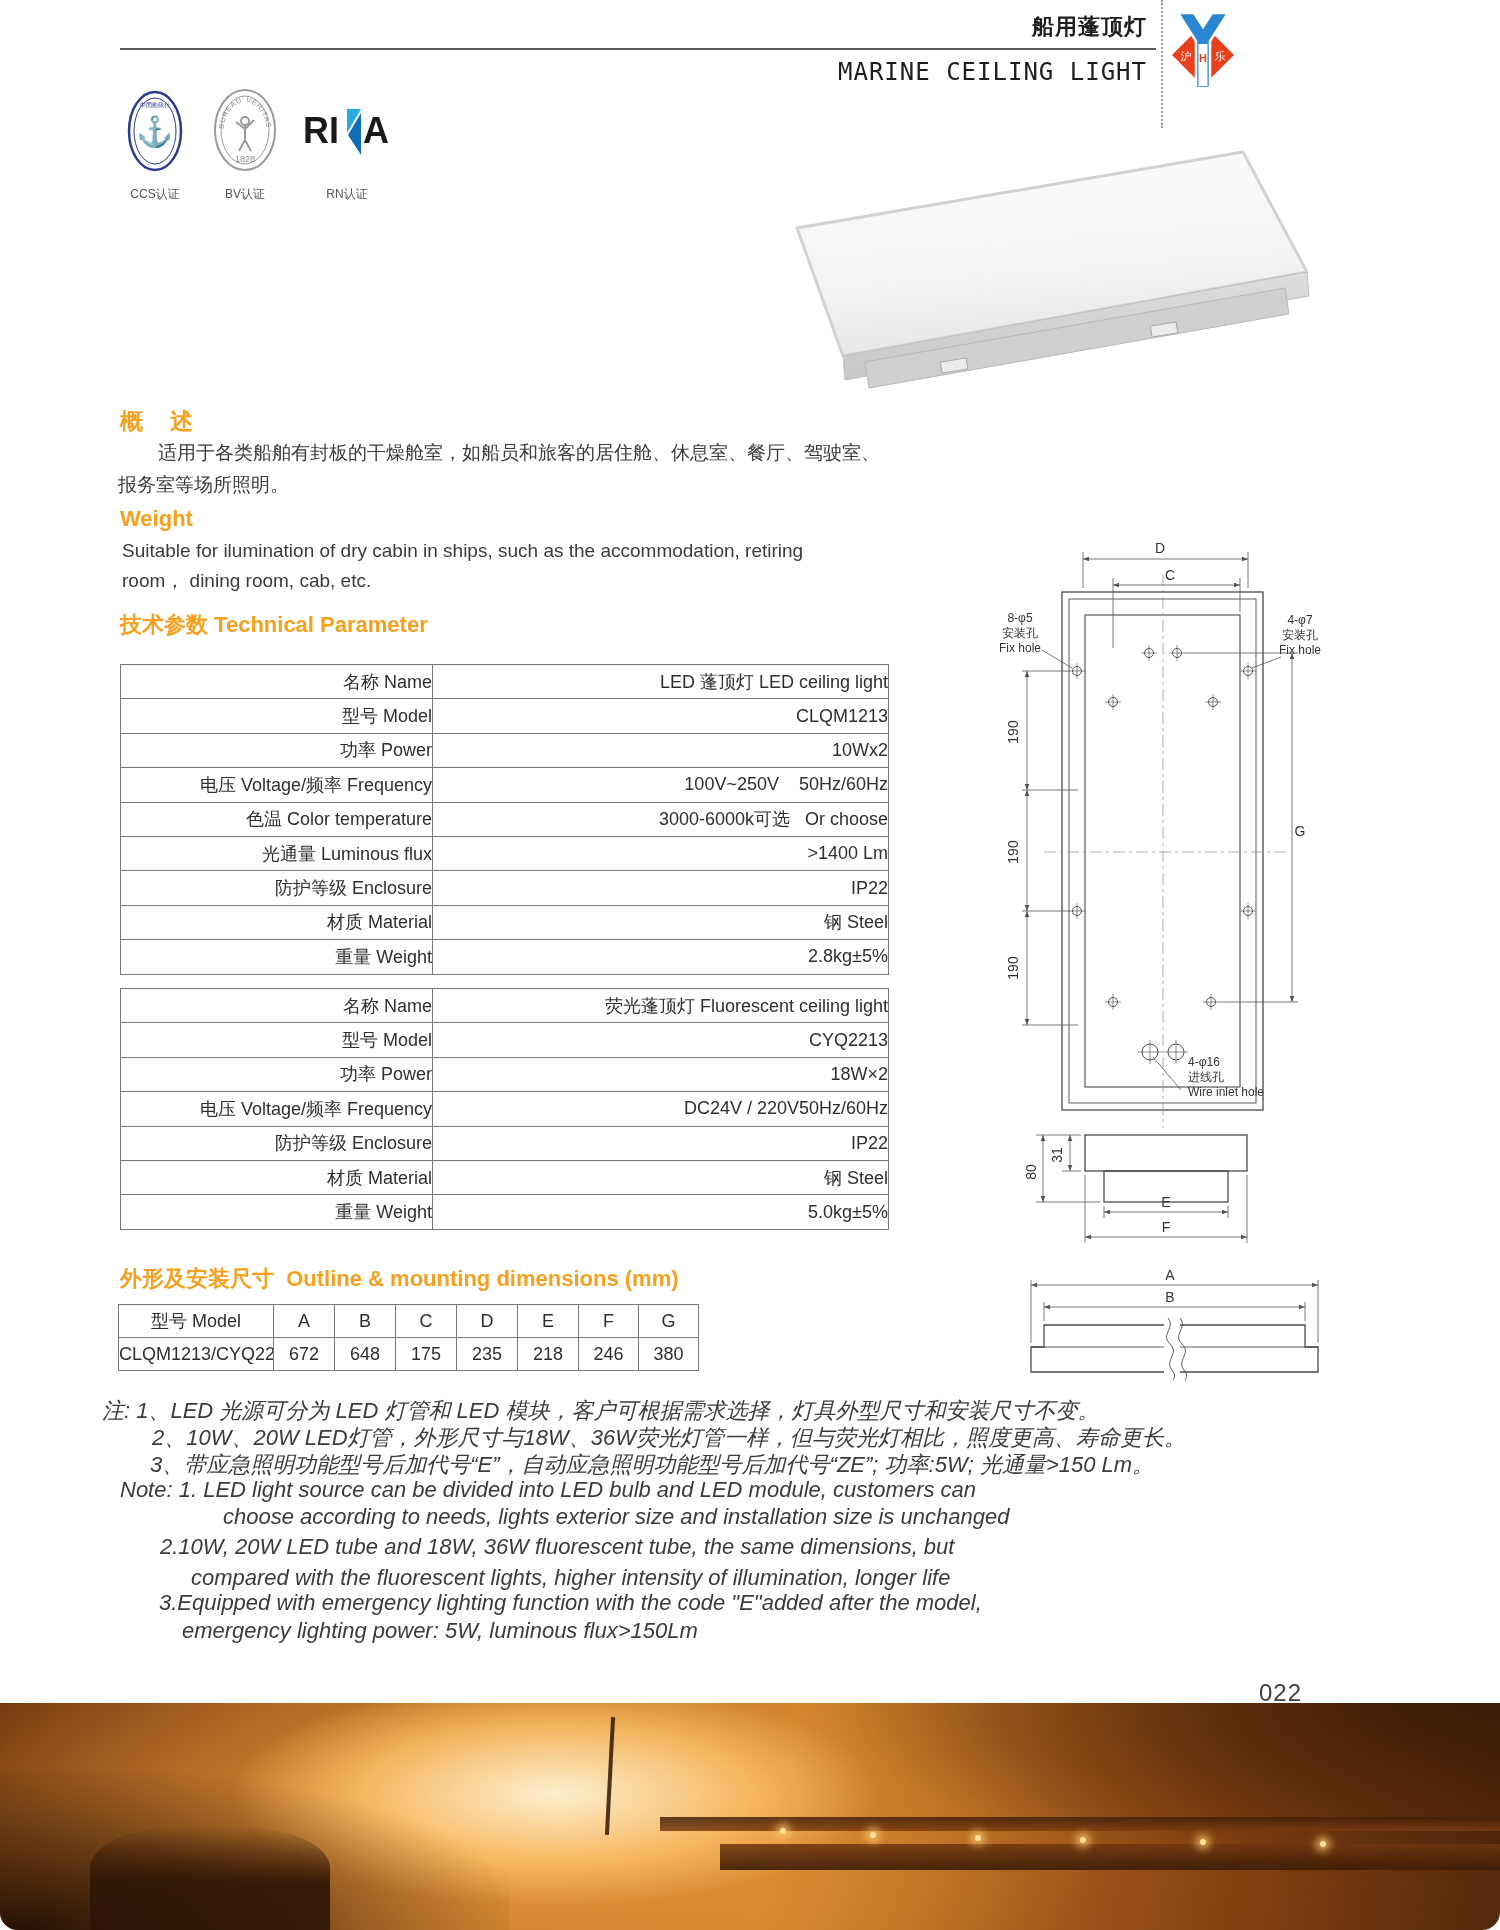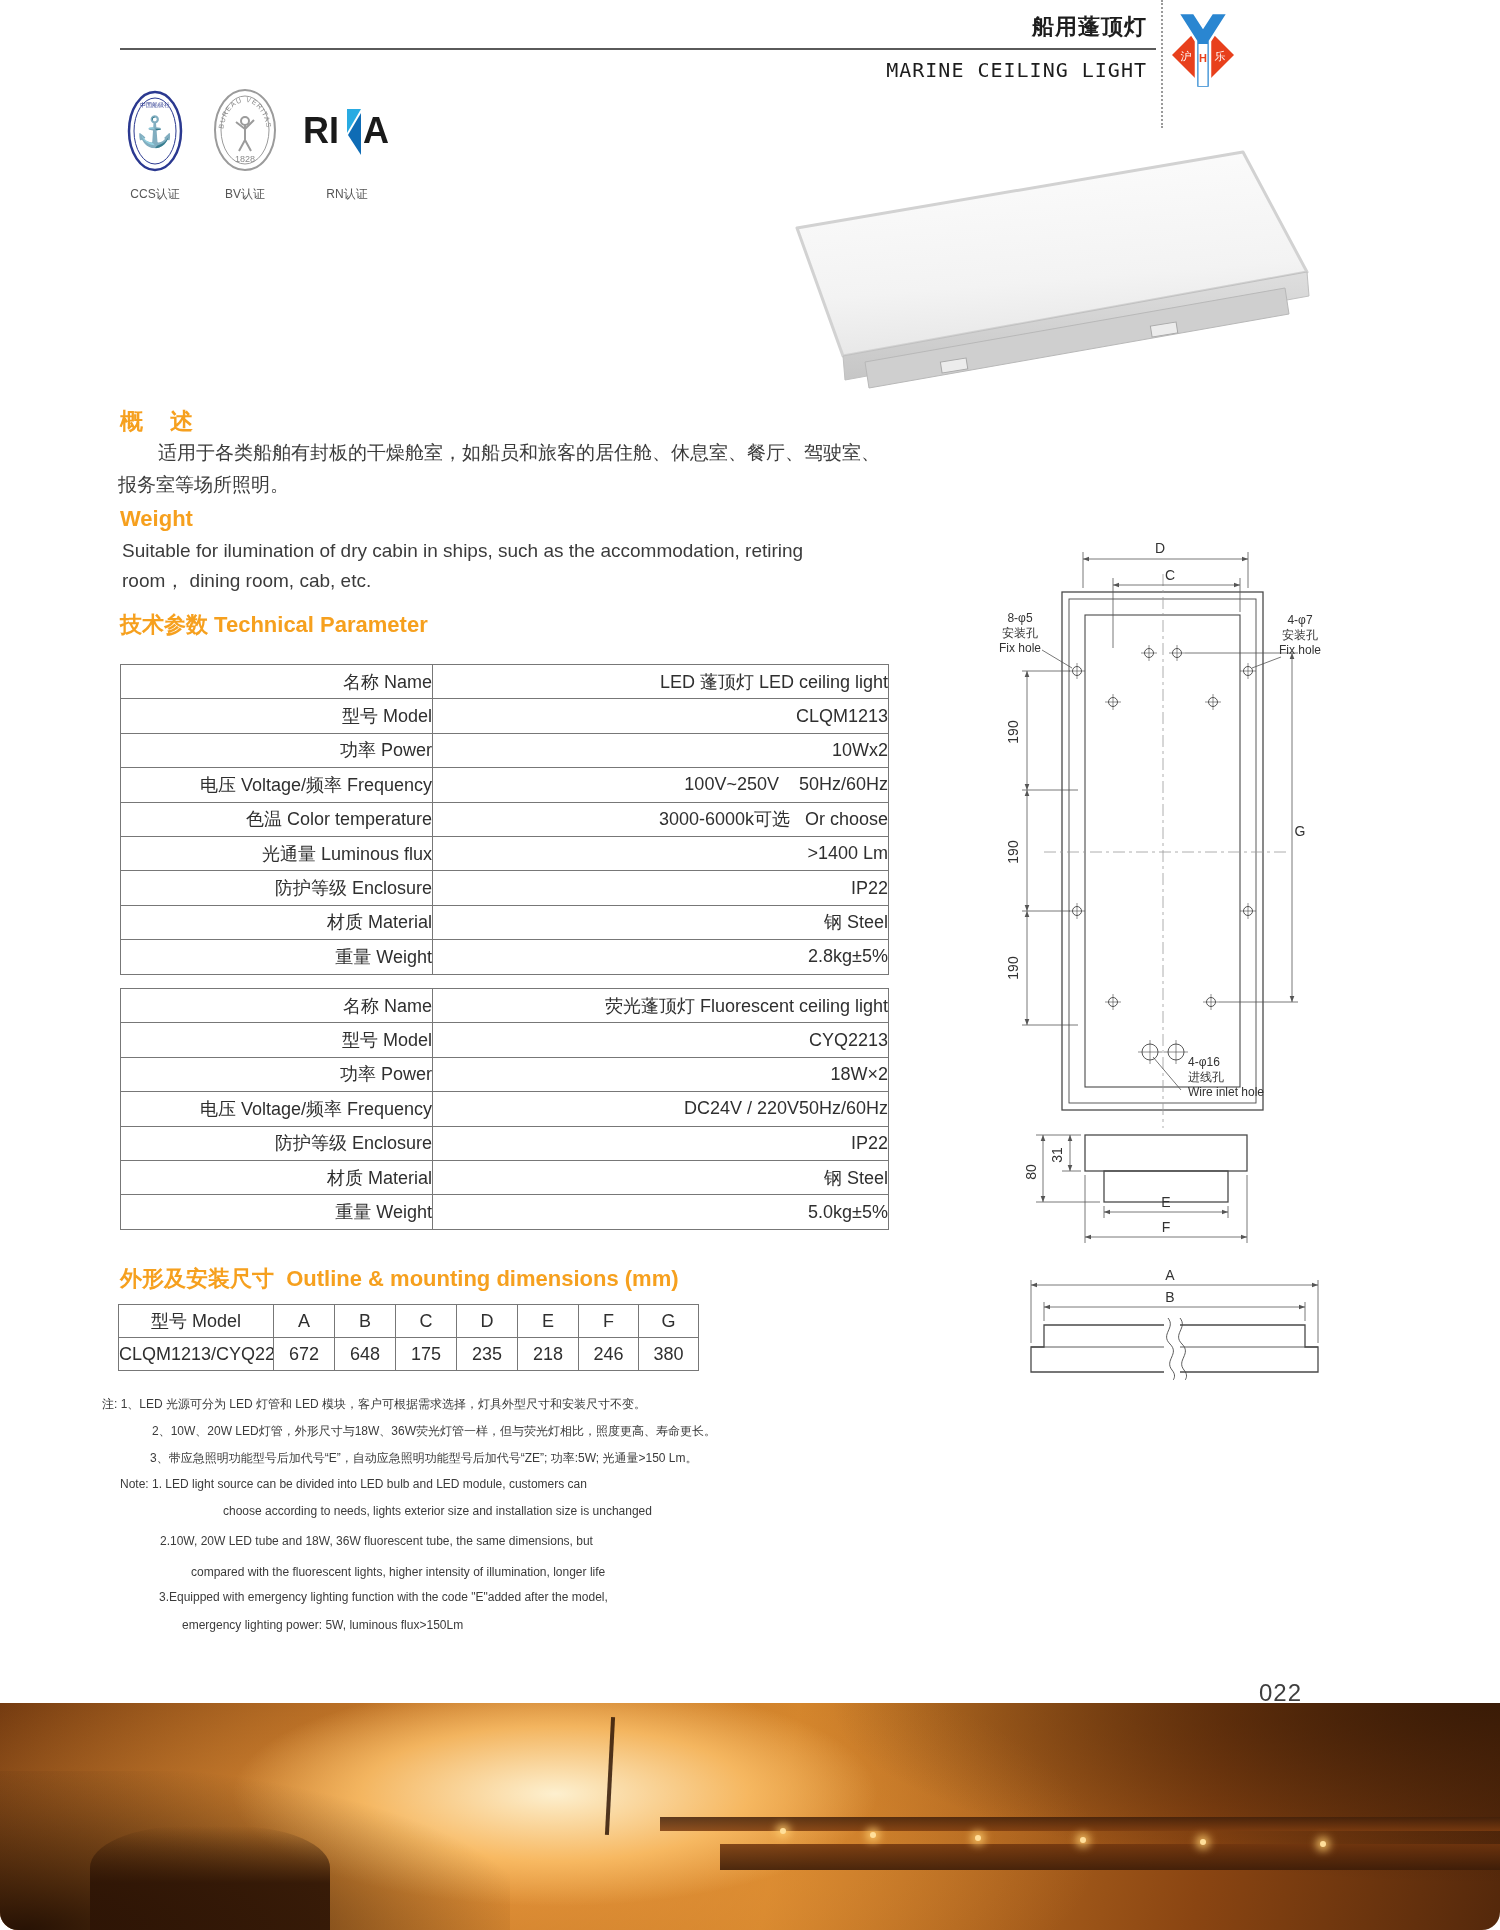--- a/index.html
+++ b/index.html
@@ -2,21 +2,21 @@
 <html><head>
 <meta charset="utf-8">
 <style>
   html,body{margin:0;padding:0;background:#fff;}
   .page{position:relative;width:1500px;height:1930px;background:#fff;overflow:hidden;
         font-family:"Liberation Sans",sans-serif;color:#3c3c3c;border-radius:18px;}
 
   
   .title-zh{position:absolute;top:12px;right:353px;font-size:22px;font-weight:bold;color:#1d1d1d;letter-spacing:1px;}
   .title-en{position:absolute;top:58px;right:353px;font-family:"DejaVu Sans Mono",monospace;
-            font-size:20px;color:#1d1d1d;letter-spacing:1px;}
+            font-size:24px;color:#1d1d1d;letter-spacing:1px;}
   .header-rule{position:absolute;left:120px;top:48px;width:1036px;height:2px;background:#5a5a5a;}
   .header-dots{position:absolute;left:1161px;top:0;height:128px;width:0;border-left:2px dotted #9a9a9a;}
   .logo-svg{position:absolute;left:1172px;top:10px;width:62px;height:84px;}
 
   
   .cert-svg{position:absolute;}
   .cert-label{position:absolute;top:186px;font-size:12px;color:#555;text-align:center;}
 
   
   .product-svg{position:absolute;left:745px;top:110px;width:600px;height:280px;}
@@ -28,21 +28,21 @@
 
   
   table.tbl{position:absolute;border-collapse:collapse;table-layout:fixed;}
   table.tbl td,table.tbl th{border:1px solid #777;font-size:18px;font-weight:normal;color:#2f2f2f;
       white-space:pre-wrap;overflow:hidden;}
   .ptable td{height:33.4px;padding:0 0 0 14px;text-align:right;}
   .ptable td.v{padding-left:16px;}
   .dtable td,.dtable th{height:32px;text-align:center;padding:0;}
 
   
-  .note{position:absolute;font-size:12px;color:#3b3b3b;white-space:pre;}
+  .note{position:absolute;font-size:22px;color:#3b3b3b;white-space:pre;font-style:italic;}
 
   .page-number{position:absolute;left:1232px;top:1645px;width:70px;text-align:right;
                font-size:24px;color:#3f3f3f;letter-spacing:1px;margin-top:34px;}
 
   
   .drawing{position:absolute;left:975px;top:535px;width:360px;height:845px;}
   .drawing text{font-family:"Liberation Sans",sans-serif;}
 
   
   .photo{position:absolute;left:0;top:1703px;width:1500px;height:227px;overflow:hidden;

